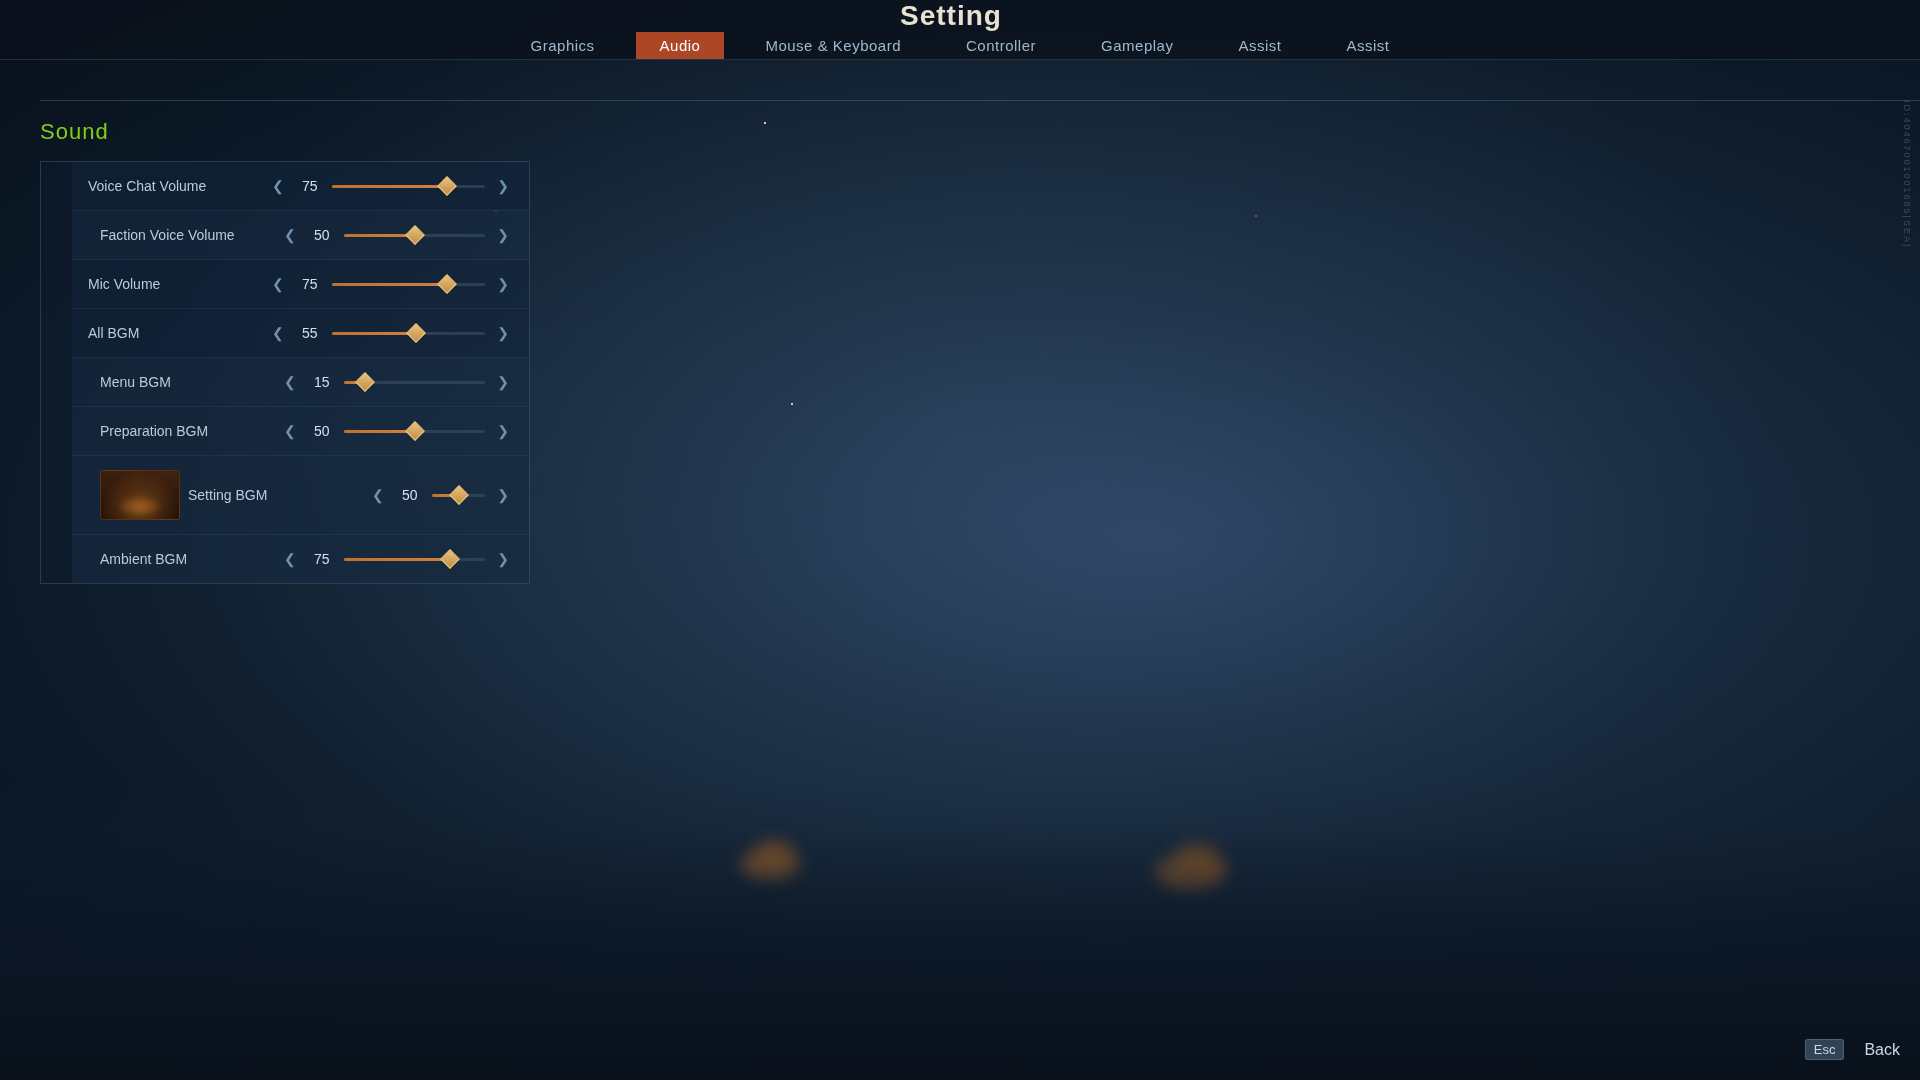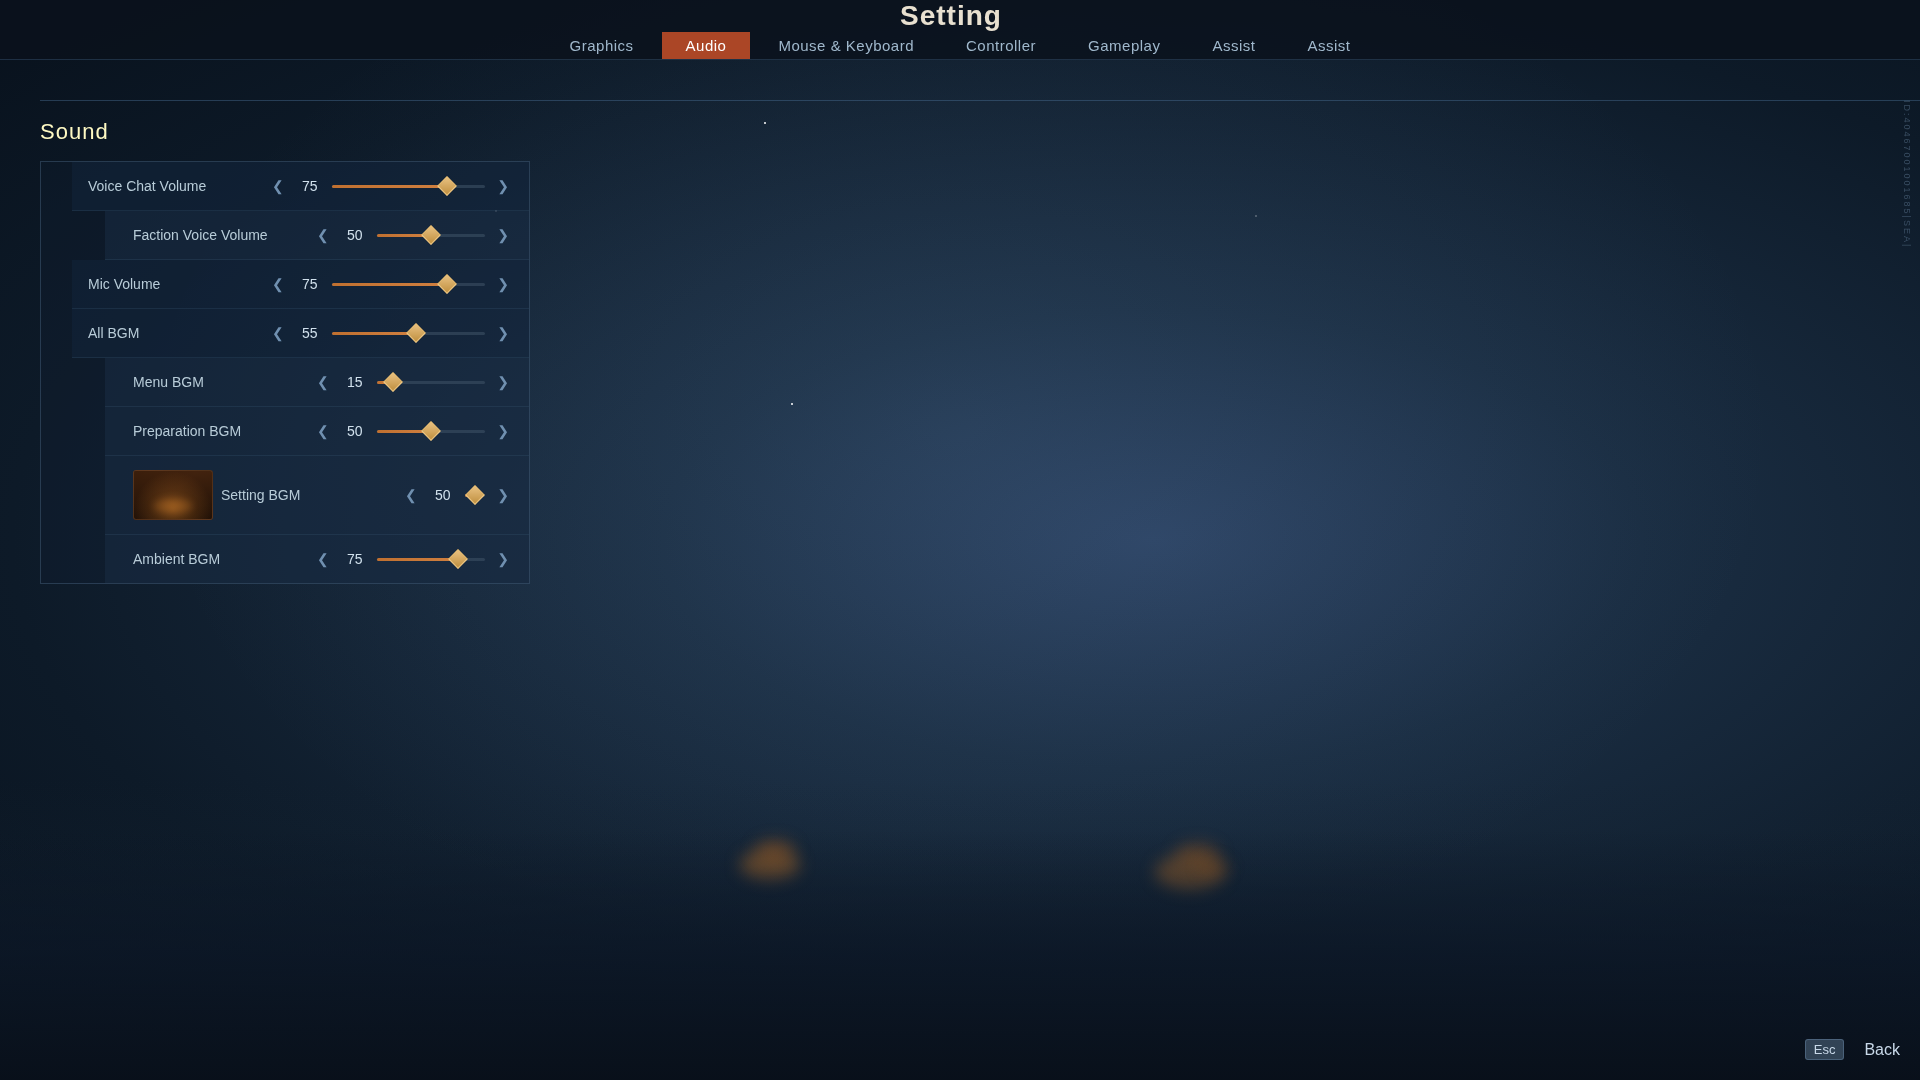--- a/index.html
+++ b/index.html
@@ -78,21 +78,21 @@
       font-weight: 600;
       letter-spacing: 1px;
       padding: 0 40px;
       min-width: 200px;
     }
 
     .nav-tabs {
       display: flex;
       align-items: center;
       height: 100%;
-      gap: 4px;
+      gap: 17px;
     }
 
     .nav-tab {
       height: 100%;
       display: flex;
       align-items: center;
       padding: 0 24px;
       color: #a0b8cc;
       font-size: 15px;
       cursor: pointer;
@@ -133,21 +133,21 @@
       position: absolute;
       top: 60px;
       left: 0;
       right: 0;
       bottom: 0;
       z-index: 5;
       padding: 40px 0 0 40px;
     }
 
     .section-title {
-      color: #fef9c3;
+      color: #84cc16;
       font-size: 22px;
       font-weight: 400;
       letter-spacing: 1px;
       margin-bottom: 16px;
     }
 
     .settings-panel {
       width: 490px;
       max-height: 700px;
       overflow-y: auto;
@@ -171,21 +171,20 @@
       display: flex;
       align-items: center;
       padding: 14px 16px;
       border-bottom: 1px solid rgba(60,90,120,0.25);
       background: rgba(20,40,65,0.4);
     }
 
     .setting-row.sub {
       background: rgba(25,45,70,0.5);
       padding-left: 28px;
-      margin-left: 33px;
     }
 
     .setting-row:last-child {
       border-bottom: none;
     }
 
     .setting-label {
       color: #b8ccd8;
       font-size: 14px;
       min-width: 180px;

